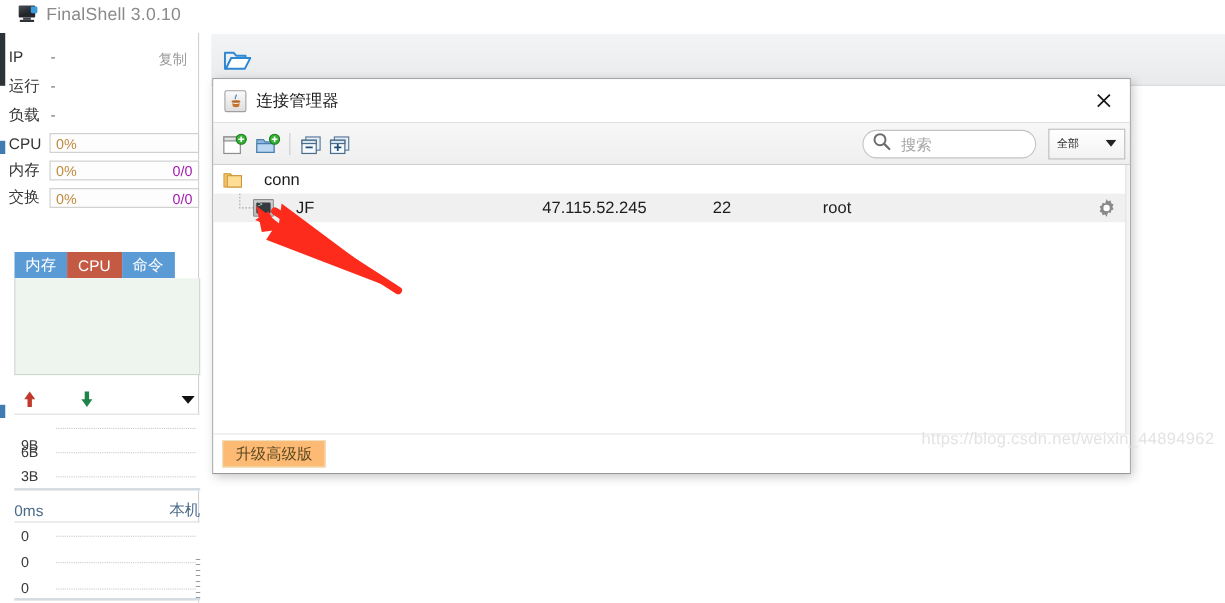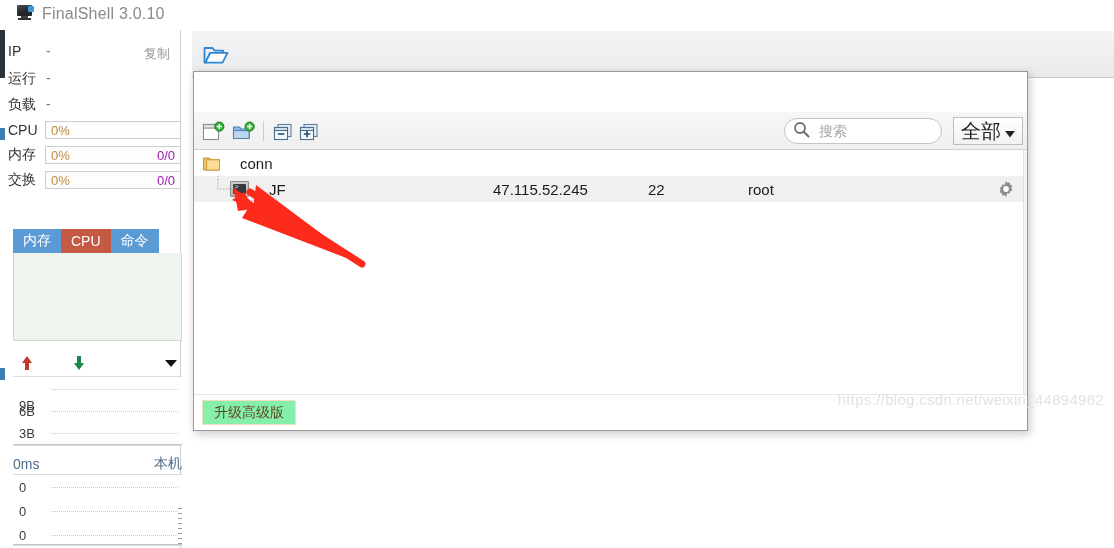--- a/index.html
+++ b/index.html
@@ -222,21 +222,21 @@
   .search-input {
     border: none; outline: none; background: transparent;
     font-size: 14px; color: #333; margin-left: 7px; width: 108px;
     font-family: "Liberation Sans", sans-serif;
   }
   .search-input::placeholder { color: #a6a6a6; }
   .filter-select {
     position: absolute; right: 4px; top: 5px; width: 70px; height: 28px;
     border: 1px solid #bdbdbd; background: linear-gradient(to bottom,#ffffff,#f2f2f2);
     display: flex; align-items: center; justify-content: space-between;
-    padding: 0 7px; font-size: 20px; color: #222;
+    padding: 0 7px; font-size: 10px; color: #222;
   }
 
   .dlg-list {
     position: absolute; left: 0; top: 78px; width: 100%; bottom: 36px;
     background: #ffffff; overflow: hidden;
   }
   .list-row {
     position: relative; height: 26px; display: flex; align-items: center;
     font-size: 15px; color: #1c1c1c;
   }
@@ -271,21 +271,21 @@
     position: absolute; right: 0; top: 78px; bottom: 36px; width: 4px;
     background: #f4f4f4; border-left: 1px solid #e2e2e2;
   }
 
   .dlg-footer {
     position: absolute; left: 0; bottom: 0; width: 100%; height: 36px;
     background: #ffffff; border-top: 1px solid #e6e6e6;
   }
   .upgrade-btn {
     position: absolute; left: 8px; top: 5px; height: 25px;
-    background: #86efac; border: 1px solid #f0e0bd;
+    background: #fdba74; border: 1px solid #f0e0bd;
     display: flex; align-items: center; padding: 1px 11px;
     font-size: 14px; color: #5e4a22;
   }
 
   
   .anno-arrow {
     position: absolute; left: 230px; top: 178px; width: 150px; height: 90px;
     pointer-events: none;
   }
 
@@ -416,20 +416,35 @@
         <path d="M1.5 4 h8 l2.2 2.6 h8.5 v2.2 H7.2 L2.4 18.6 H1.5 Z" fill="none" stroke="#2f87d4" stroke-width="1.8" stroke-linejoin="round"></path>
         <path d="M7.2 8.8 h17.3 l-5 9.8 H2.4 Z" fill="#ffffff" stroke="#2f87d4" stroke-width="1.8" stroke-linejoin="round"></path>
       </svg>
     </div>
   </div>
 
   <div class="main-content"></div>
 
   <div class="dialog">
 
+    <div class="dlg-title">
+      <span class="dlg-ico">
+        <svg width="13" height="14" viewBox="0 0 13 14">
+          <path d="M6.5 1 c1.4 1.6 -1.8 2.3 -0.4 4.0" stroke="#4a7fb5" stroke-width="1.1" fill="none"></path>
+          <ellipse cx="6.5" cy="7.2" rx="4.1" ry="1.1" fill="#b9651f"></ellipse>
+          <path d="M3 8.6 c1.6 1.3 5.3 1.3 7 0 l-.7 3.2 c-1.3 .9 -4.3 .9 -5.6 0 Z" fill="#c8722a"></path>
+        </svg>
+      </span>
+      <span class="dlg-title-text">连接管理器</span>
+      <span class="dlg-close">
+        <svg width="15" height="15" viewBox="0 0 15 15">
+          <path d="M2 2 L13 13 M13 2 L2 13" stroke="#1a1a1a" stroke-width="1.6"></path>
+        </svg>
+      </span>
+    </div>
 
     <div class="dlg-toolbar">
       <span class="tb-btn" style="left:6px;">
         <svg width="24" height="22" viewBox="0 0 24 22">
           <rect x="1.5" y="3.5" width="15" height="15" fill="#ffffff" stroke="#8e8e8e" stroke-width="1.1"></rect>
           <rect x="1.5" y="3.5" width="15" height="3.6" fill="#e2e2e2" stroke="#8e8e8e" stroke-width="1.1"></rect>
           <circle cx="17.3" cy="5.6" r="4.6" fill="#34b233" stroke="#1c7a1c" stroke-width="1"></circle>
           <path d="M17.3 3 v5.2 M14.7 5.6 h5.2" stroke="#ffffff" stroke-width="1.5"></path>
         </svg>
       </span>

